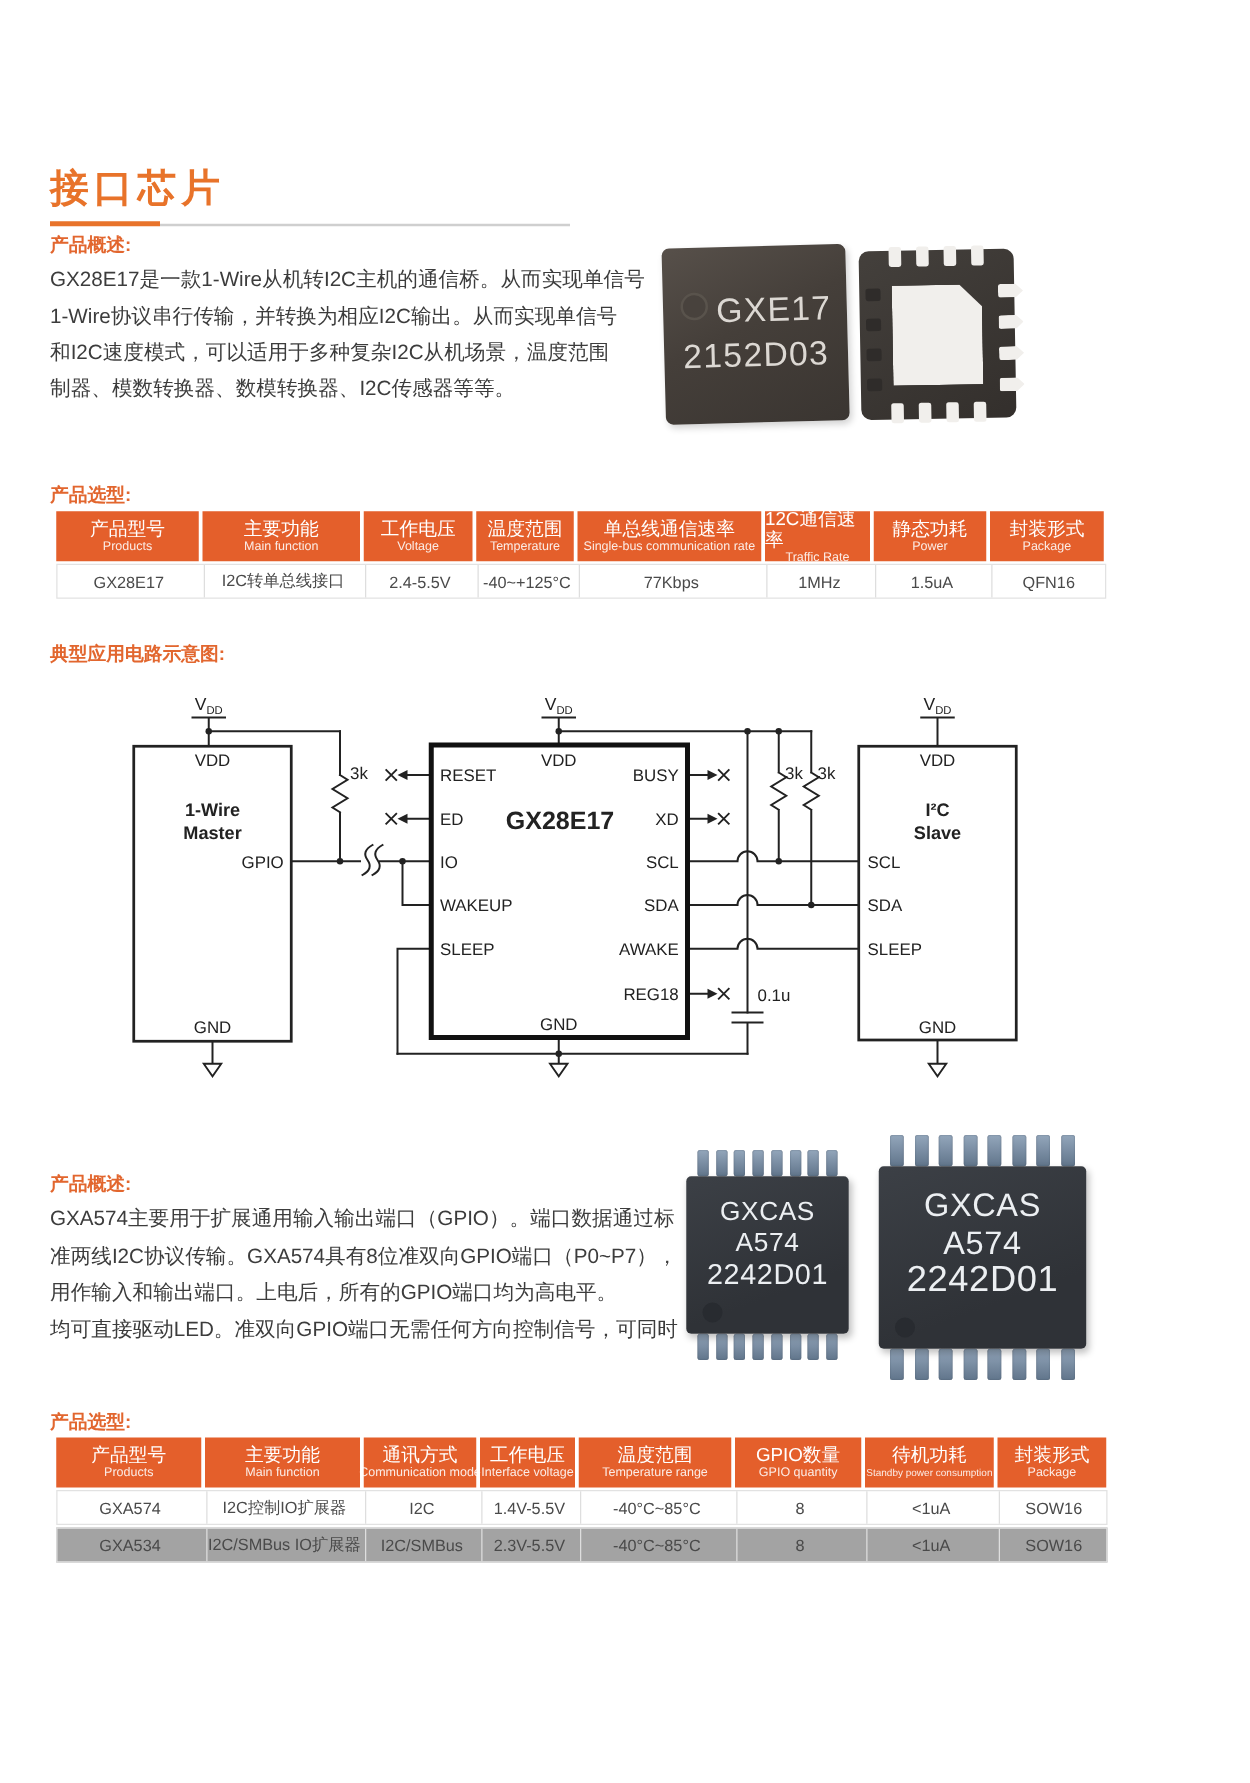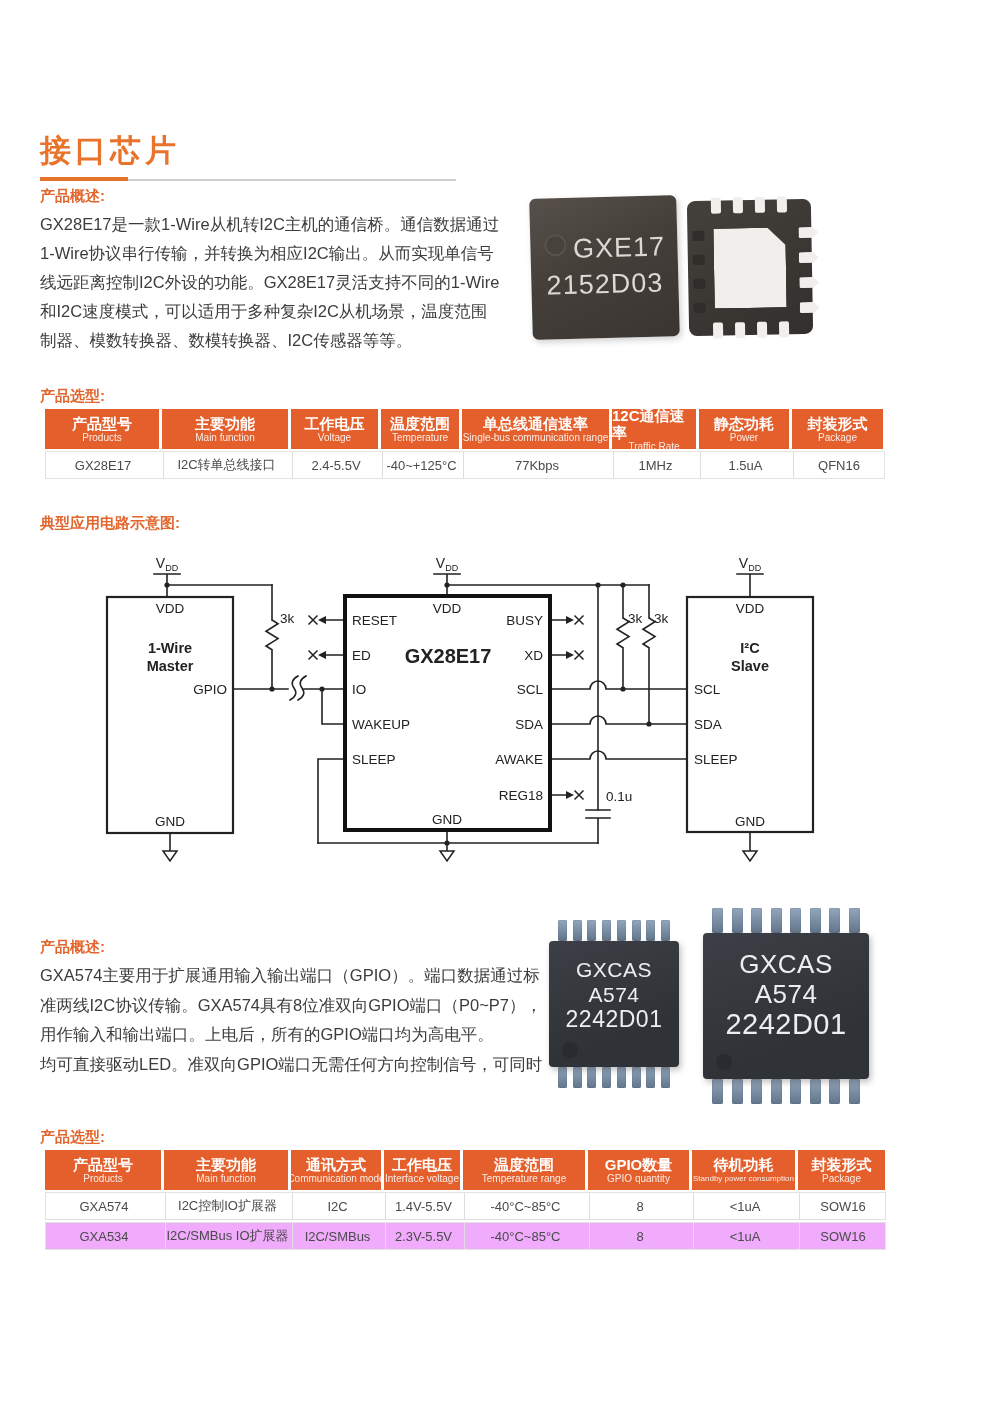--- a/index.html
+++ b/index.html
@@ -16,25 +16,25 @@
   
   .para{font-size:16.5px;line-height:29px;color:#3c3c3c;}
   .para div{white-space:nowrap;}
 
   
   .tbl{left:45px;}
   .trow{display:grid;column-gap:3px;box-sizing:border-box;}
   .t1 .trow{grid-template-columns:114px 126px 87px 78px 147px 84px 90px 91px;width:840px;}
   .t2 .trow{grid-template-columns:116px 124px 90px 76px 122px 101px 103px 87px;width:841px;}
   .thead .th{background:#e45f2b;height:40px;display:flex;flex-direction:column;align-items:center;justify-content:center;color:#fff;}
-  .th-zh{font-size:15px;font-weight:bold;line-height:17px;}
+  .th-zh{font-size:15px;font-weight:normal;line-height:17px;}
   .th-en{font-size:10px;opacity:.88;line-height:11px;white-space:nowrap;}
   .th-en.xs{font-size:8px;}
   .tbody{margin-top:2px;border:1px solid #e2e2e2;background:#fff;}
-  .tbody.alt{background:#f0abfc;}
+  .tbody.alt{background:#a3a3a3;}
   .td{height:26px;display:flex;align-items:center;justify-content:center;font-size:13px;color:#4a4a4a;white-space:nowrap;}
   .td + .td{border-left:1px solid #dedede;}
 
   
   .chip1-front{left:531px;top:197px;width:147px;height:141px;border-radius:6px;
     background:linear-gradient(155deg,#57504a 0%,#453f3a 45%,#3a3531 100%);
     transform:rotate(-1.5deg);box-shadow:2px 3px 6px rgba(0,0,0,.18);}
   .c1-circle{position:absolute;left:14px;top:36px;width:22px;height:22px;border-radius:50%;
     background:#48423d;border:2px solid #59534c;box-sizing:border-box;}
   .c1-l1,.c1-l2{position:absolute;left:0;right:0;text-align:center;color:#dcd8d3;letter-spacing:1px;font-size:27px;}
@@ -82,23 +82,22 @@
 <body>
 
 <div class="page">
 
   <div class="abs doc-title">接口芯片</div>
   <div class="abs title-rule-orange"></div>
   <div class="abs title-rule-gray"></div>
 
   <div class="abs sec-label" style="left:40px;top:187px;">产品概述:</div>
   <div class="abs para" style="left:40px;top:210px;width:480px;">
-    <div>GX28E17是一款1-Wire从机转I2C主机的通信桥。通信数据通过</div>
+    <div>GX28E17是一款1-Wire从机转I2C主机的通信桥。从而实现单信号</div>
     <div>1-Wire协议串行传输，并转换为相应I2C输出。从而实现单信号</div>
-    <div>线远距离控制I2C外设的功能。GX28E17灵活支持不同的1-Wire</div>
     <div>和I2C速度模式，可以适用于多种复杂I2C从机场景，温度范围</div>
     <div>制器、模数转换器、数模转换器、I2C传感器等等。</div>
   </div>
 
   <div class="abs chip1-front">
     <div class="c1-circle"></div>
     <div class="c1-l1">GXE17</div>
     <div class="c1-l2">2152D03</div>
   </div>
   <div class="abs chip1-back">
@@ -136,21 +135,21 @@
       <div class="th">
           <div class="th-zh">工作电压</div>
           <div class="th-en">Voltage</div>
         </div>
       <div class="th">
           <div class="th-zh">温度范围</div>
           <div class="th-en">Temperature</div>
         </div>
       <div class="th">
           <div class="th-zh">单总线通信速率</div>
-          <div class="th-en">Single-bus communication range</div>
+          <div class="th-en">Single-bus communication rate</div>
         </div>
       <div class="th">
           <div class="th-zh">12C通信速率</div>
           <div class="th-en">Traffic Rate</div>
         </div>
       <div class="th">
           <div class="th-zh">静态功耗</div>
           <div class="th-en">Power</div>
         </div>
       <div class="th">

